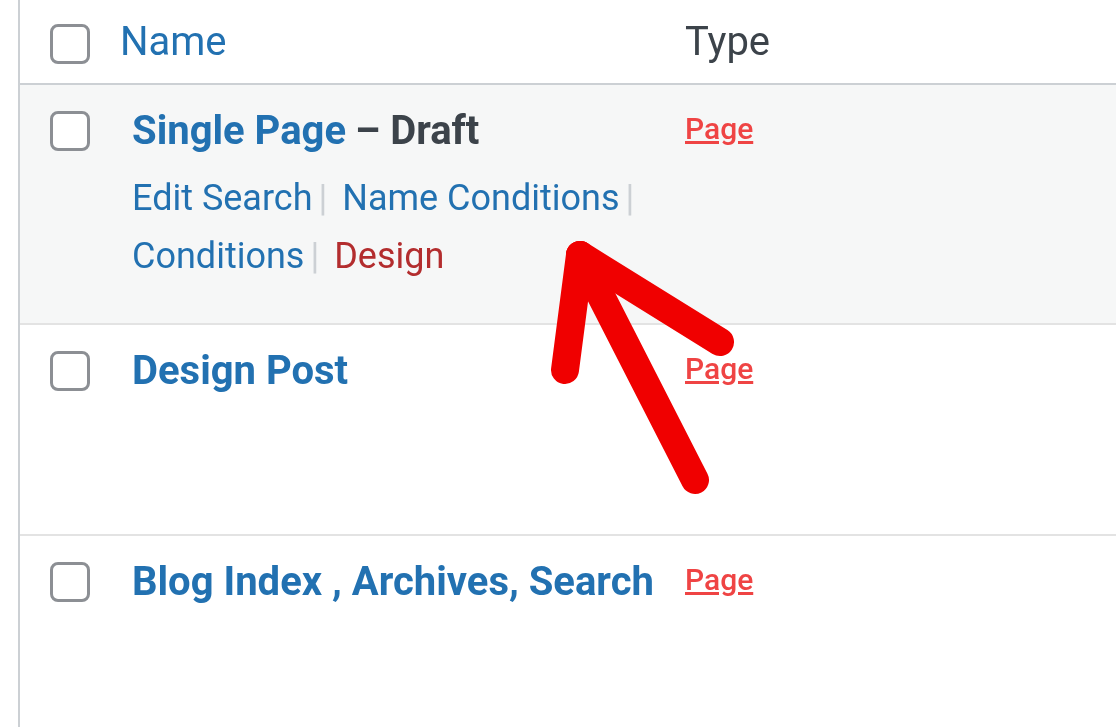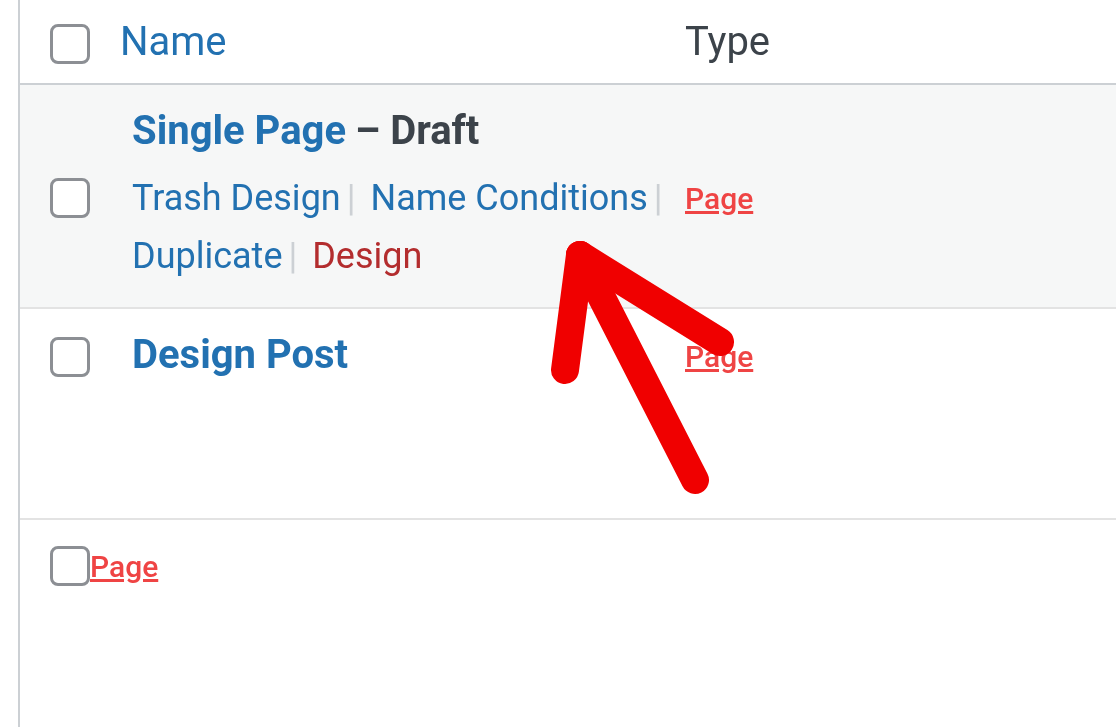--- a/index.html
+++ b/index.html
@@ -19,22 +19,22 @@
       height: 100%;
     }
     .header-row {
       display: flex;
       align-items: center;
       padding: 18px 0 18px 30px;
       border-bottom: 2px solid #ccd0d4;
     }
     .row {
       display: flex;
-      align-items: center;
-      padding: 22px 0 22px 30px;
+      align-items: flex-start;
+      padding: 22px 0 38px 30px;
       border-bottom: 2px solid #e3e3e3;
     }
     .row.hovered {
       background: #f6f7f7;
     }
     .checkbox {
       width: 40px;
       height: 40px;
       border: 3px solid #8c8f94;
       border-radius: 8px;
@@ -120,39 +120,42 @@
 
   <div class="row hovered">
     <div class="checkbox"></div>
     <div class="name-col">
       <div>
         <a class="title-link">Single Page</a>
         <span class="dash"> – </span>
         <span class="draft">Draft</span>
       </div>
       <div class="row-actions">
-        <a class="action-link">Trash Design</a><span class="sep">|</span>
+        <a class="action-link">Edit Search</a><span class="sep">|</span>
         <a class="action-link">Name Conditions</a><span class="sep">|</span>
-        <a class="action-link">Duplicate</a><span class="sep">|</span>
+        <a class="action-link">Conditions</a><span class="sep">|</span>
         <a class="action-link trash">Design</a>
       </div>
     </div>
     <div class="type-col">Page</div>
   </div>
 
   <div class="row" style="padding-bottom:140px;">
     <div class="checkbox"></div>
     <div class="name-col">
       <a class="title-link">Design Post</a>
     </div>
     <div class="type-col">Page</div>
   </div>
 
   <div class="row" style="border-bottom:none;">
     <div class="checkbox"></div>
+    <div class="name-col">
+      <a class="title-link">Blog Index , Archives, Search</a>
+    </div>
     <div class="type-col">Page</div>
   </div>
 
 </div>
 
 <svg class="arrow-annot" width="240" height="300" viewBox="0 0 240 300">
   <g fill="none" stroke="#F00000" stroke-width="28" stroke-linecap="round" stroke-linejoin="round">
 
     <path d="M 45 25 L 160 250"></path>
 

